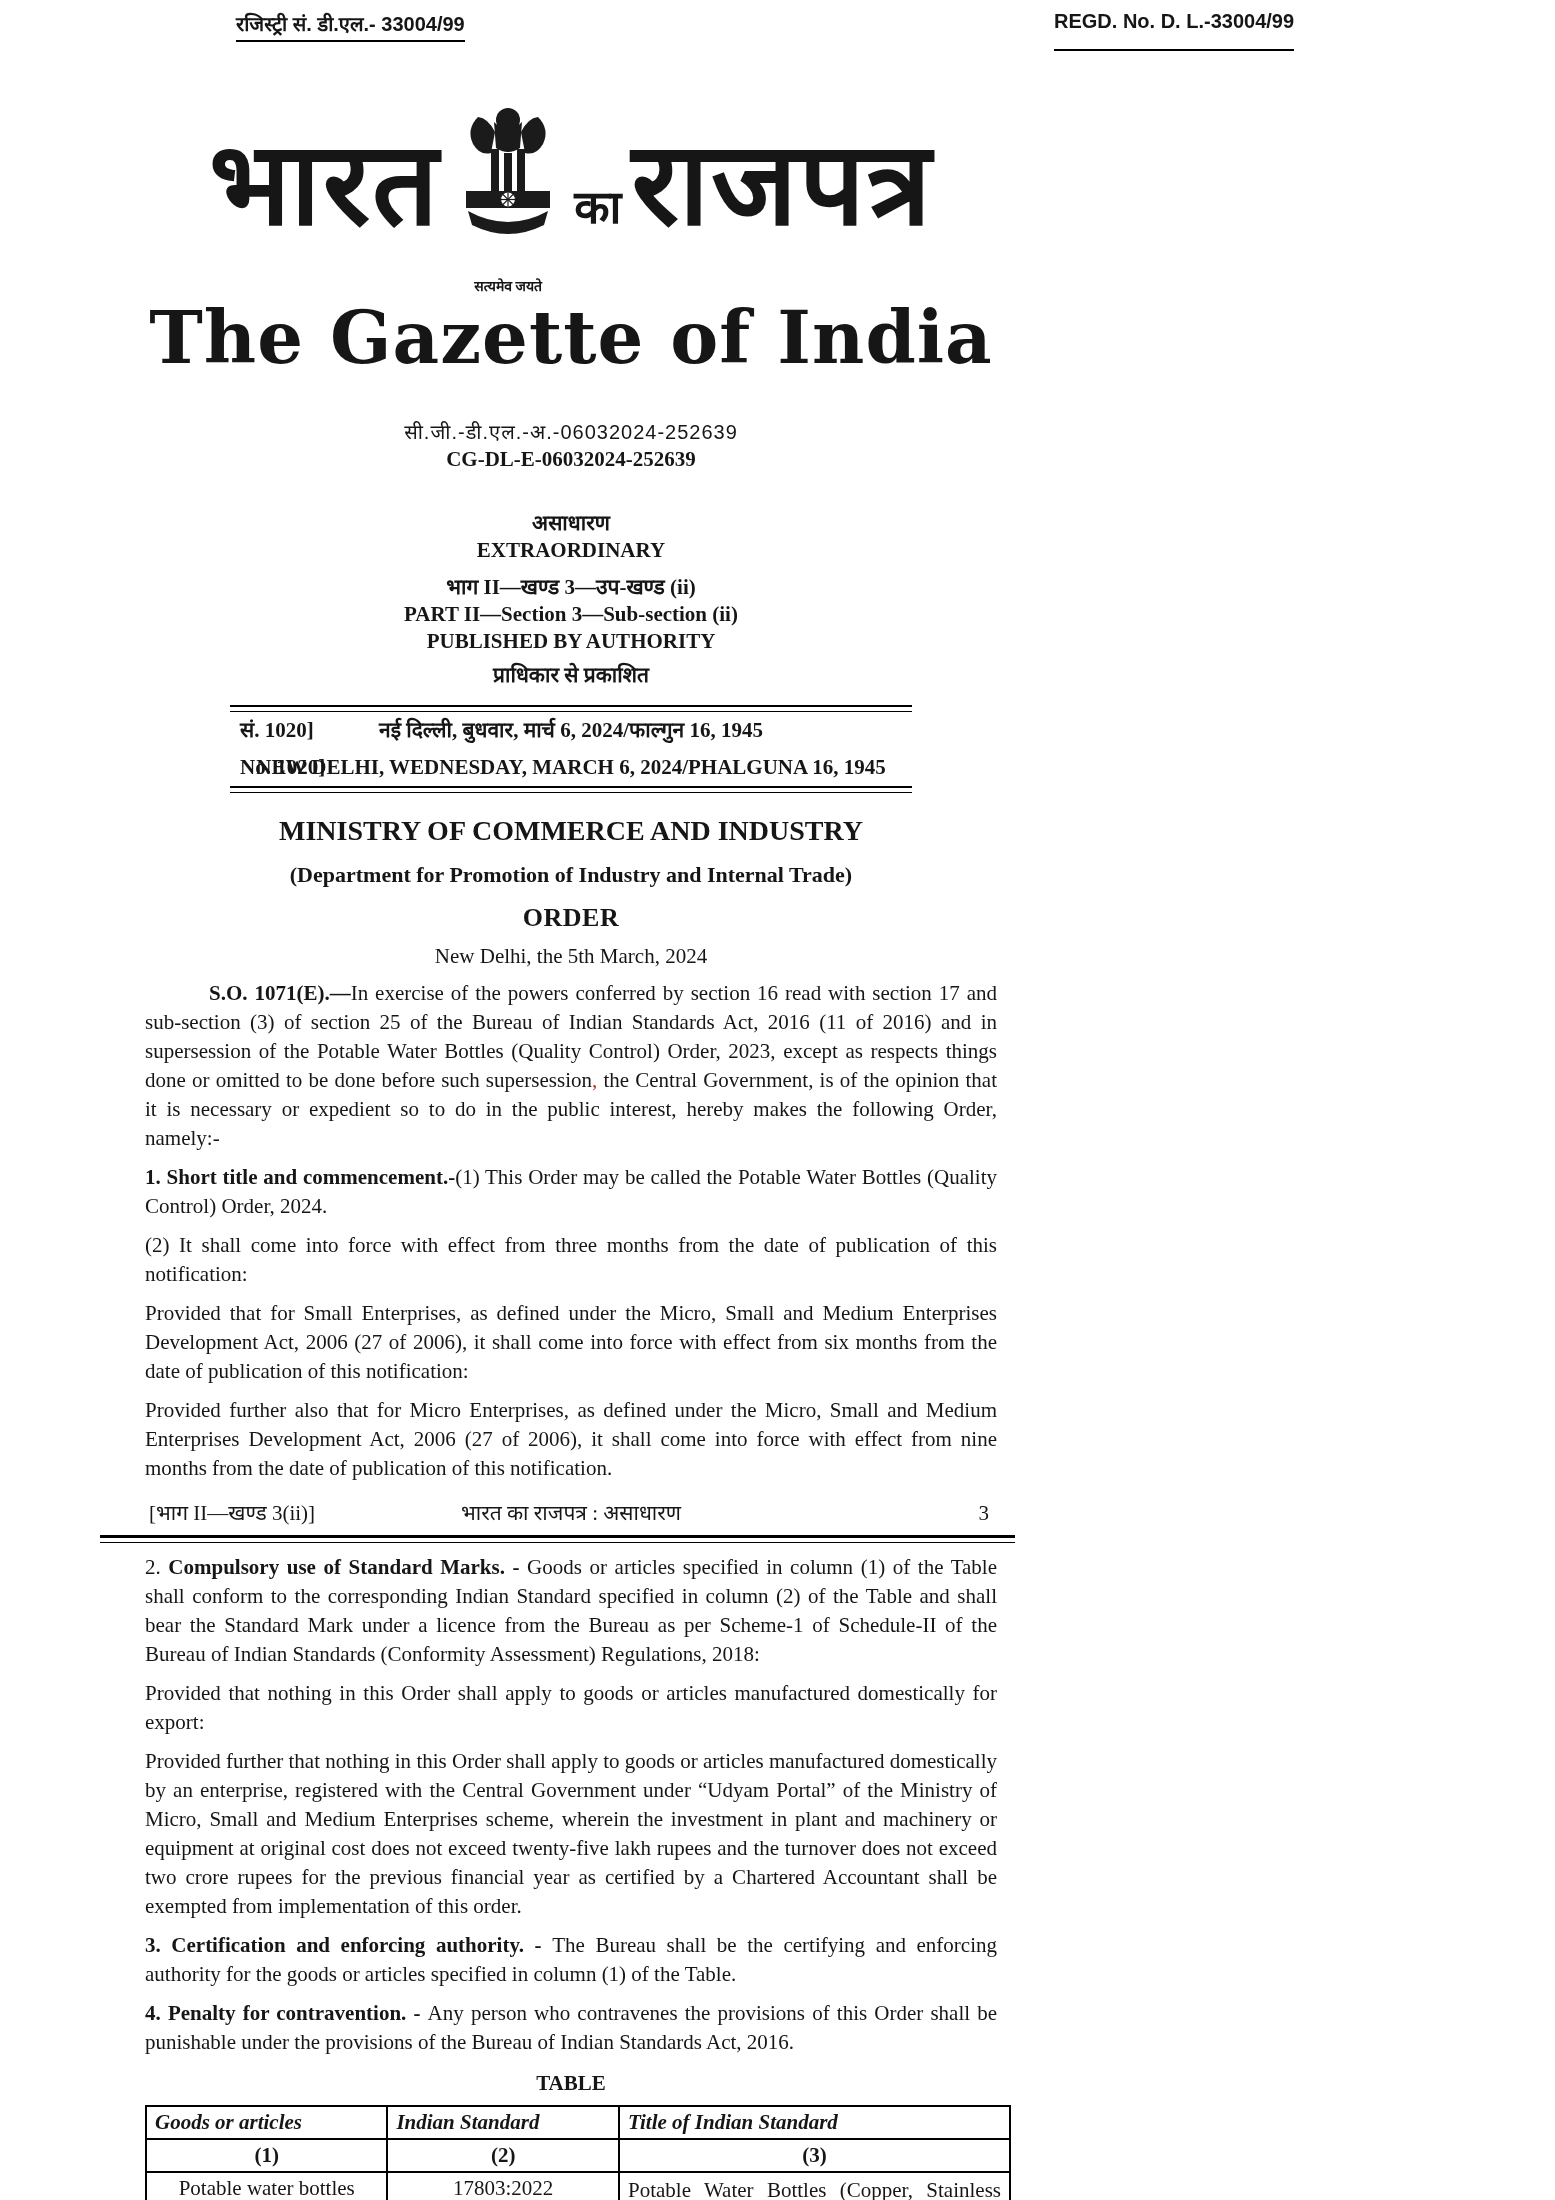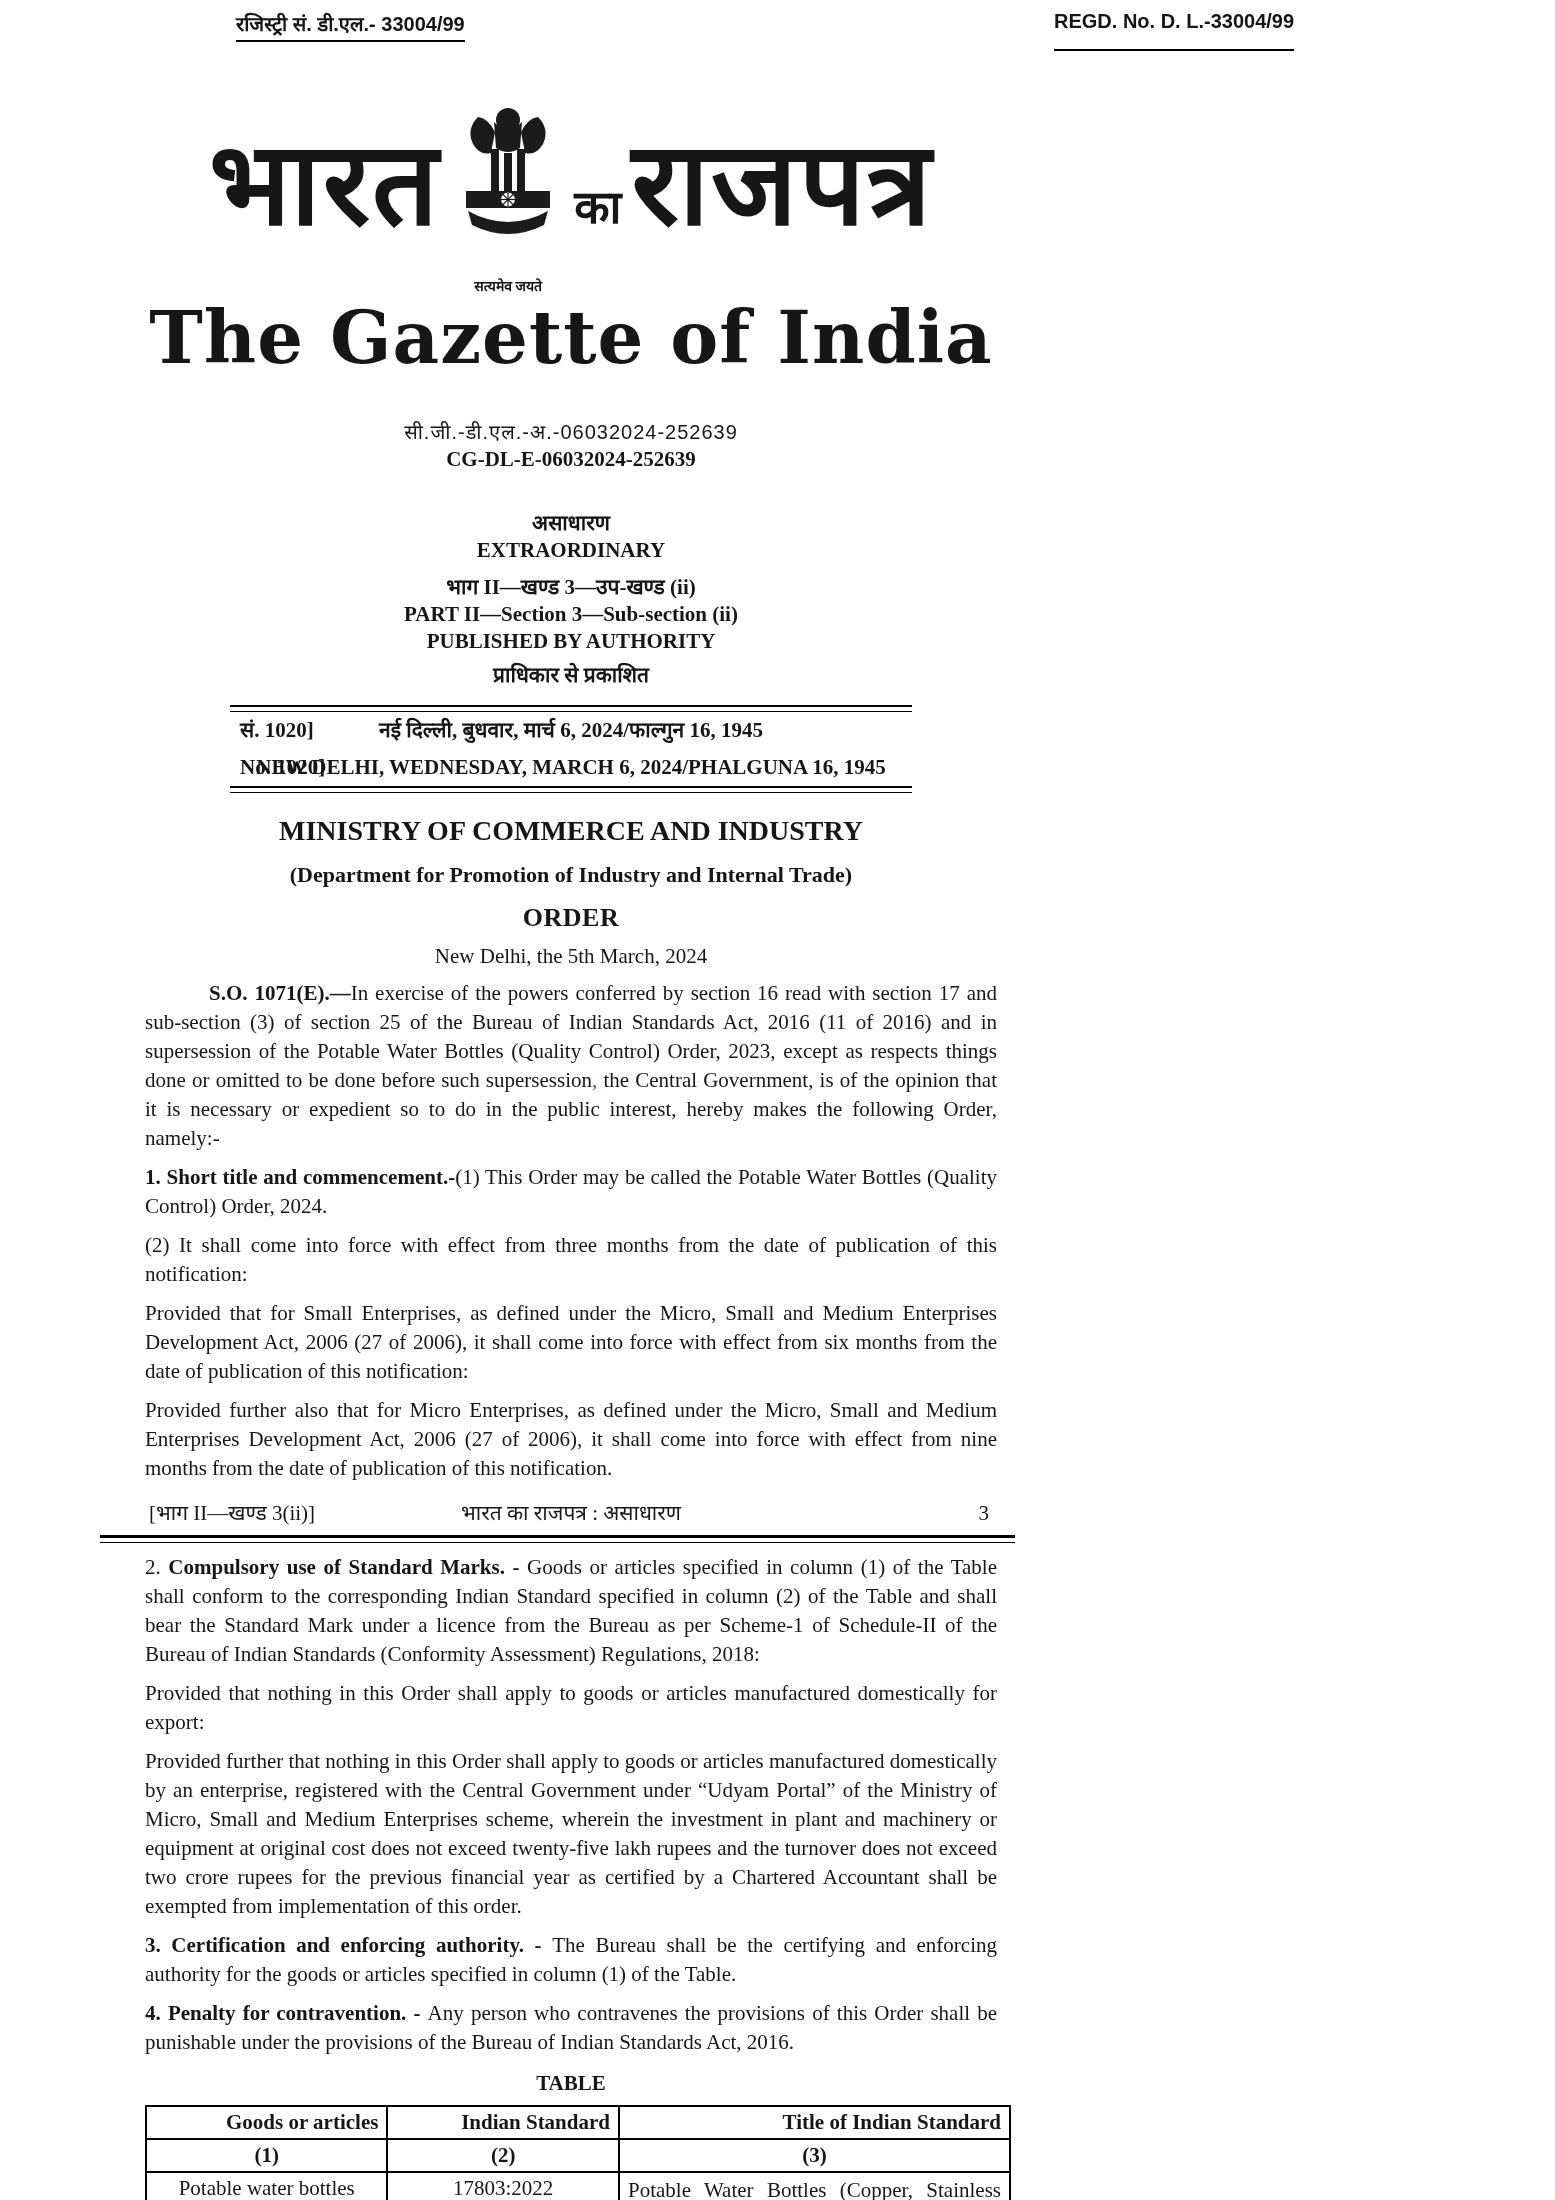--- a/index.html
+++ b/index.html
@@ -54,21 +54,21 @@
   
   .p2head { position:relative; margin-top:16px; font-size:21px; line-height:28px; }
   .p2-left { position:absolute; left:4px; }
   .p2-center { display:block; text-align:center; }
   .p2-num { position:absolute; right:8px; top:0; }
   .p2rule { margin:8px 0 0 -45px; width:915px; height:4px; border-top:3px solid #000; border-bottom:1.2px solid #000; }
 
   .table-h { margin-top:14px; text-align:center; font-weight:bold; font-size:21px; }
   table.gz { border-collapse:collapse; margin-top:9px; width:866px; }
   table.gz th, table.gz td { border:2px solid #000; font-size:21px; padding:3px 8px; vertical-align:top; }
-  table.gz th { font-weight:bold; text-align:right; }
+  table.gz th { font-weight:bold; text-align:left;font-style:italic; }
   .colnum td { text-align:center; font-weight:bold; padding-bottom:22px; }
   .datarow td { height:60px; }
   .c-center { text-align:center; }
   .c-just { text-align:justify; line-height:29px; }
 </style>
 </head>
 <body>
 
 <div class="page">
 

